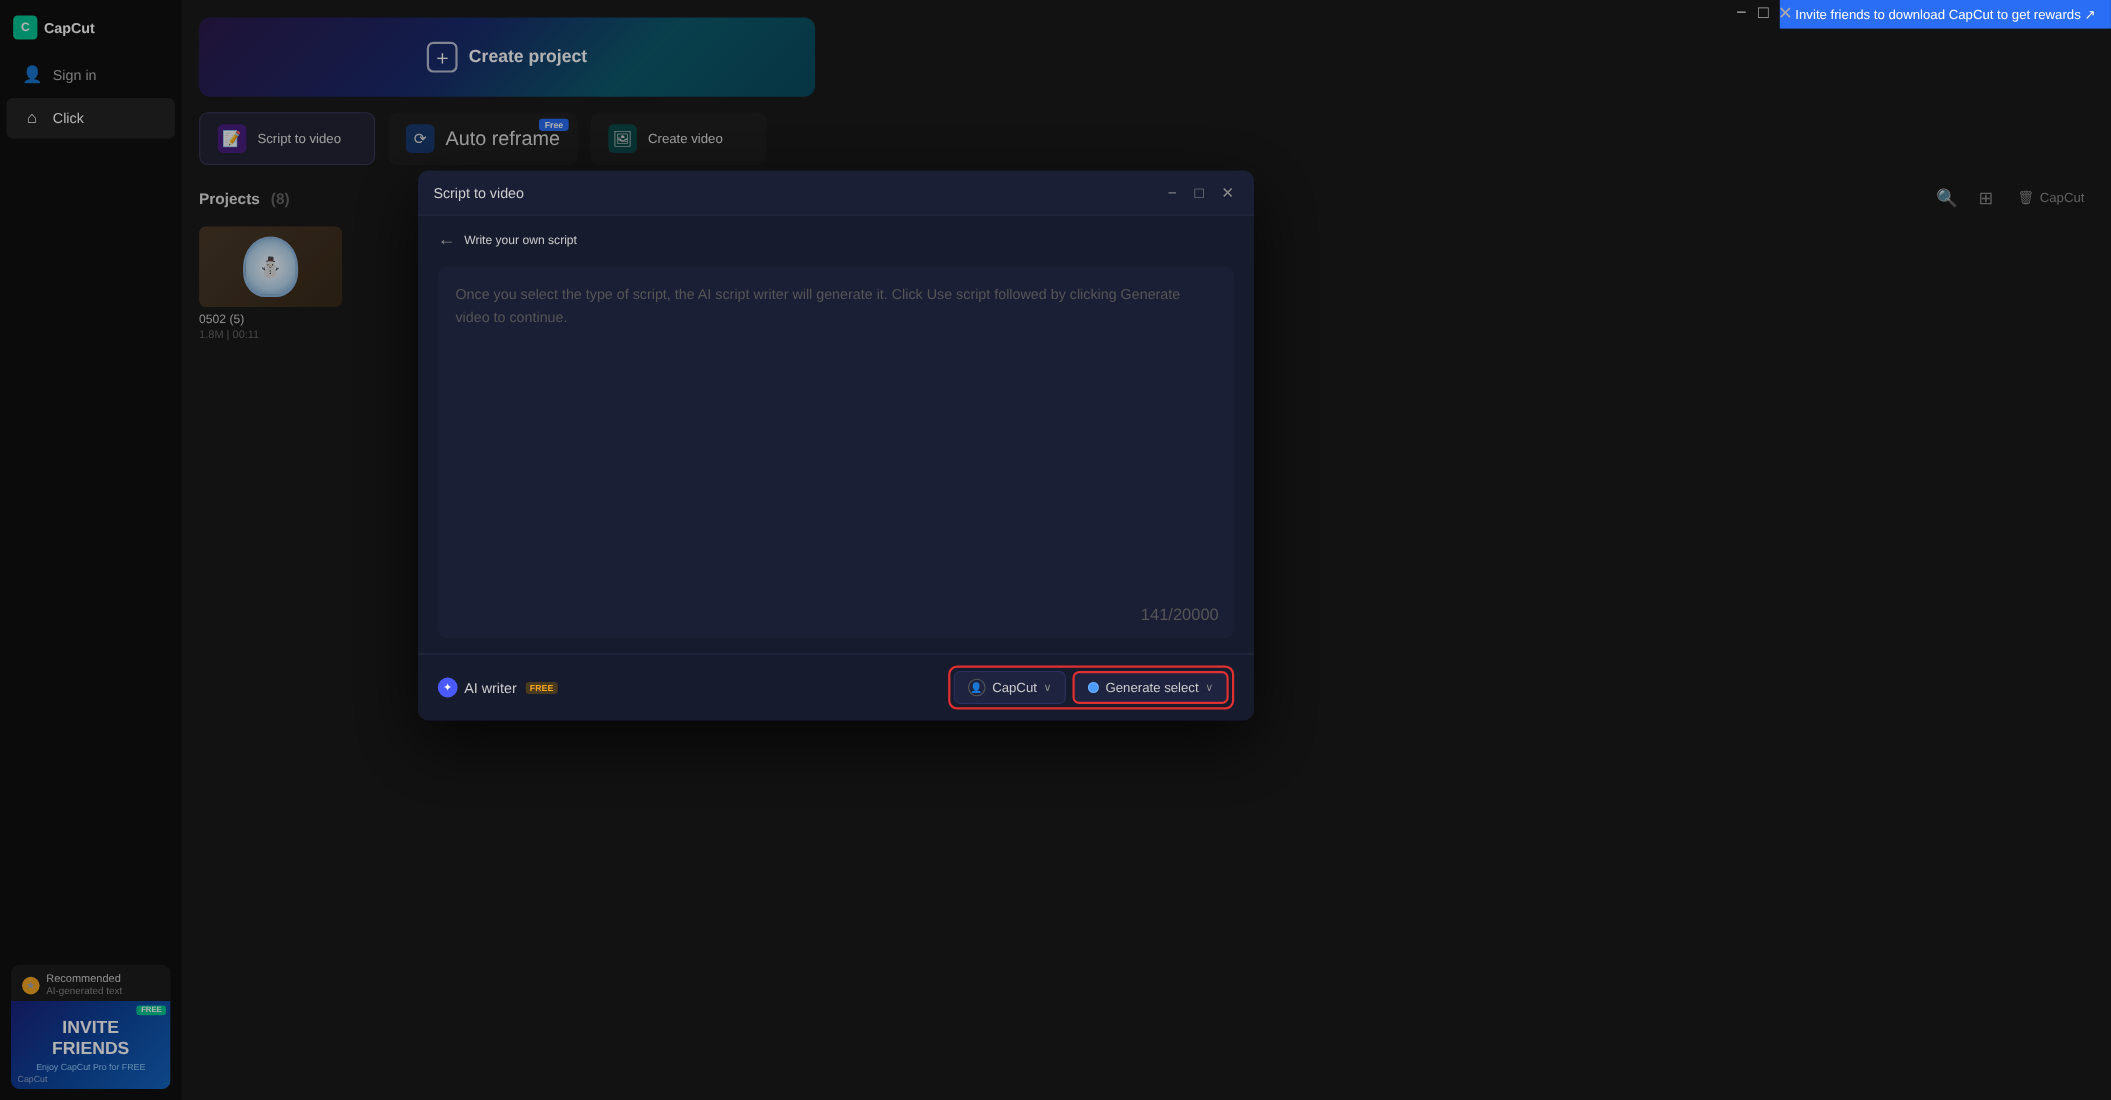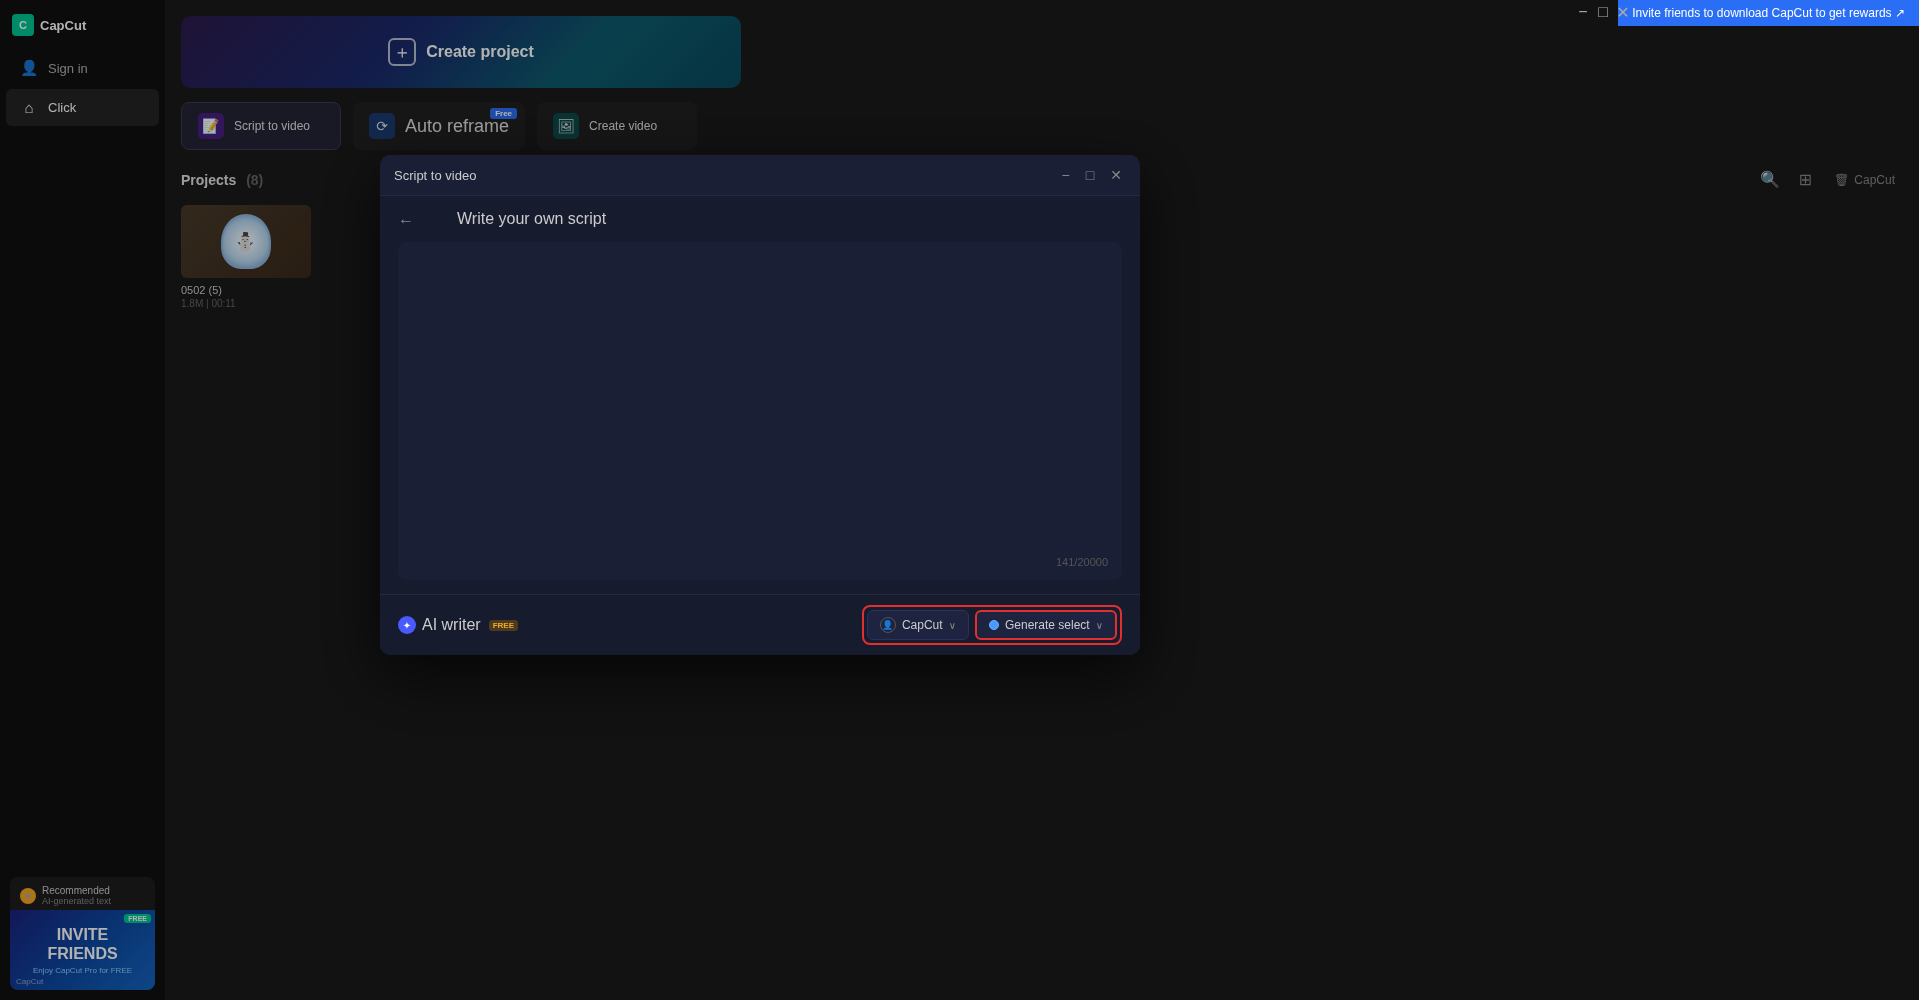--- a/index.html
+++ b/index.html
@@ -434,44 +434,43 @@
       margin-bottom: 14px;
     }
     .back-arrow {
       background: none;
       border: none;
       color: #888;
       cursor: pointer;
       font-size: 16px;
     }
     .modal-nav-title {
-      font-size: 16px;
+      font-size: 11px;
       color: #ccc;
-      margin-left: 35px;
     }
 
     
     .script-area {
       flex: 1;
       background: #1a1f35;
       border-radius: 8px;
       padding: 16px;
       position: relative;
       overflow: hidden;
     }
     .script-placeholder {
       font-size: 13px;
       color: #555;
       line-height: 1.6;
     }
     .char-count {
       position: absolute;
       bottom: 12px;
       right: 14px;
-      font-size: 11px;
+      font-size: 15px;
       color: #555;
       text-align: center;
     }
 
     
     .modal-footer {
       display: flex;
       align-items: center;
       justify-content: space-between;
       padding: 10px 18px;
@@ -489,21 +488,21 @@
       height: 18px;
       background: #4a5aff;
       border-radius: 50%;
       display: flex;
       align-items: center;
       justify-content: center;
       font-size: 10px;
       color: white;
     }
     .ai-writer-text {
-      font-size: 16px;
+      font-size: 13px;
       color: #ccc;
     }
     .beta-badge {
       background: #4a3a20;
       color: #f5a623;
       font-size: 8px;
       padding: 1px 4px;
       border-radius: 3px;
       font-weight: 600;
       margin-left: 2px;
@@ -680,20 +679,21 @@
     </div>
   </div>
 
   <div class="modal-body">
     <div class="modal-nav">
       <button class="back-arrow">←</button>
       <span class="modal-nav-title">Write your own script</span>
     </div>
 
     <div class="script-area">
+      <div class="script-placeholder">Once you select the type of script, the AI script writer will generate it. Click Use script followed by clicking Generate video to continue.</div>
       <div class="char-count">141/20000</div>
     </div>
   </div>
 
   <div class="modal-footer">
 
     <div class="ai-writer-btn">
       <div class="ai-writer-icon">✦</div>
       <span class="ai-writer-text">AI writer</span>
       <span class="beta-badge">FREE</span>

